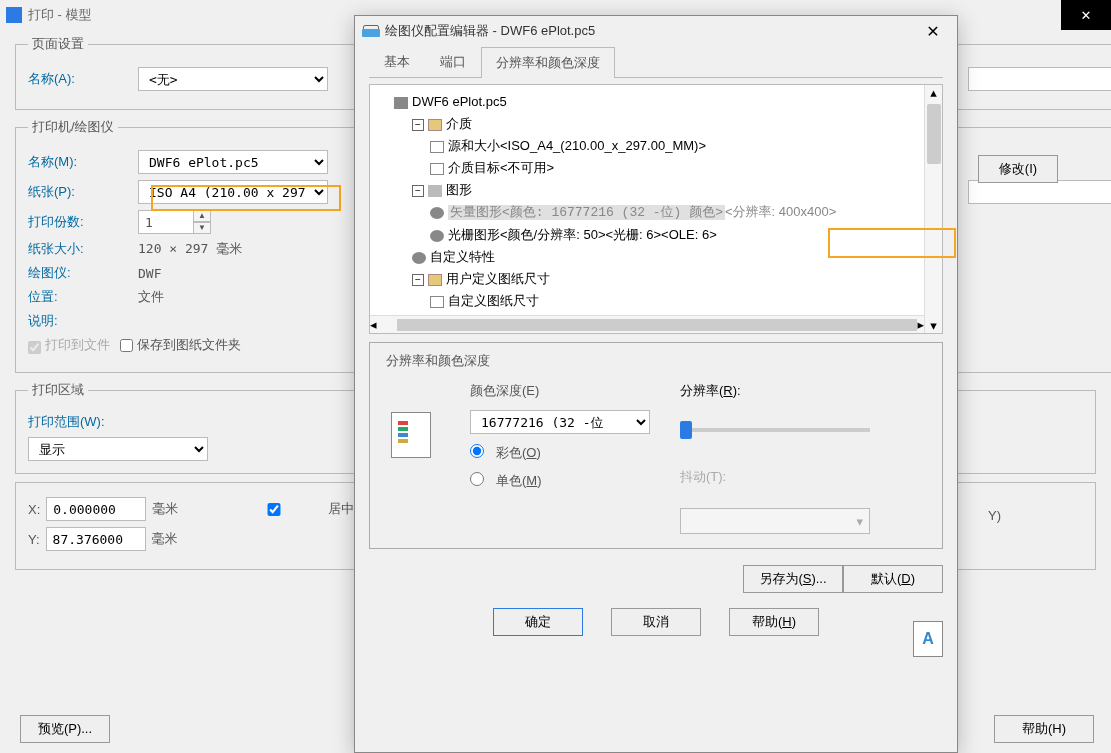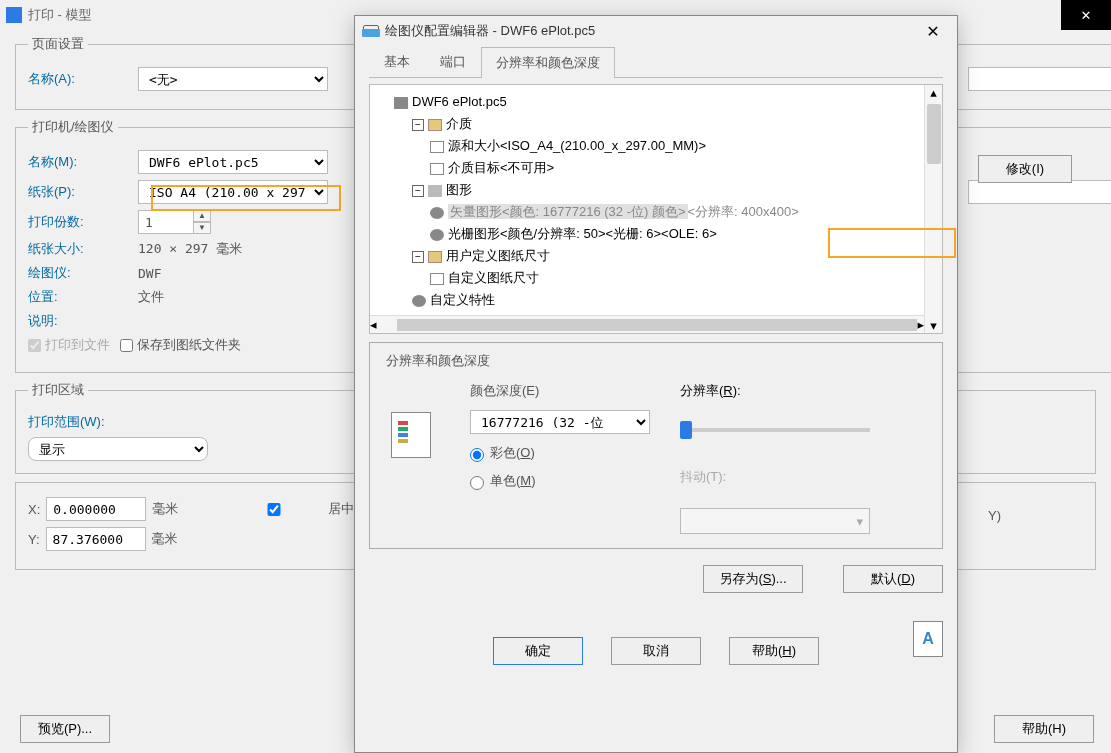--- a/index.html
+++ b/index.html
@@ -18,30 +18,30 @@
 legend { color: #555; padding: 0 4px; }
 
 .row { display: flex; align-items: center; margin: 6px 0; }
 .row .lbl { width: 110px; color: #0369a1; }
 .row .val { color: #555; font-family: "Consolas", monospace; }
 
 select, input[type=text] { border: 1px solid #bbb; background: #fff; height: 24px; padding: 0 6px; font-family: "Consolas", monospace; }
 select { min-width: 180px; }
 .btn { border: 1px solid #999; background: #efefef; padding: 4px 14px; cursor: pointer; }
 
-.modify-btn { position: absolute; left: 978px; top: 155px; width: 94px; height: 28px; }
+.modify-btn { position: absolute; left: 978px; top: 155px; width: 80px; height: 28px; }
 
 .highlight-box { position: absolute; border: 2px solid #f5a623; pointer-events: none; }
 
 .spinwrap { display: inline-flex; align-items: center; }
 .spinwrap input { width: 56px; }
 .spin-btns { display: inline-flex; flex-direction: column; margin-left: -1px; }
 .spin-btns span { width: 18px; height: 12px; border: 1px solid #bbb; background: #f5f5f5; font-size: 8px; text-align: center; line-height: 10px; }
 
-.print-area-select { width: 140px; border-radius: 8px; }
+.print-area-select { width: 140px; }
 .offset-row { display: flex; align-items: center; gap: 6px; margin: 6px 0; }
 .offset-row input { width: 100px; }
 
 .buttons-bottom { position: absolute; left: 20px; bottom: 10px; display: flex; gap: 10px; }
 .buttons-bottom .btn { min-width: 90px; }
 
 
 .editor-dialog { position: absolute; left: 354px; top: 15px; width: 604px; height: 738px; background: #f0f0f0; border: 1px solid #888; box-shadow: 0 4px 20px rgba(0,0,0,0.25); }
 .editor-titlebar { height: 30px; display: flex; align-items: center; padding: 11px 8px; gap: 6px; }
 .editor-titlebar .icon { width: 16px; height: 12px; border: 1px solid #666; border-radius: 2px 2px 0 0; position: relative; }
@@ -63,47 +63,47 @@
 .tree ul { list-style: none; padding-left: 18px; }
 .tree li { white-space: nowrap; line-height: 22px; }
 .tree .toggle { display: inline-block; width: 12px; height: 12px; border: 1px solid #666; text-align: center; line-height: 10px; font-size: 10px; margin-right: 4px; vertical-align: middle; background: #fff; }
 .tree .icon-s { display: inline-block; width: 14px; height: 12px; vertical-align: middle; margin-right: 4px; }
 .ic-printer { background: #888; }
 .ic-page { background: #e6c87a; border: 1px solid #a88; }
 .ic-doc { background: #fff; border: 1px solid #888; }
 .ic-gear { background: #888; border-radius: 50%; }
 .ic-branch { background: #bbb; }
 
-.tree .sel { background: #e0e0e0; padding: 0 2px; }
+.tree .sel { background: #e0e0e0; padding: 0 2px; font-family: Liberation Mono, monospace; }
 .tree .gray { color: #888; }
 
 .grp { margin: 8px 14px; border: 1px solid #aaa; padding: 10px 12px 14px 12px; }
 .grp .gtitle { margin-top: -18px; background: #f0f0f0; display: inline-block; padding: 0 4px; color: #555; }
 
 .res-row { display: flex; gap: 30px; margin-top: 12px; }
 .res-left { width: 58px; display: flex; align-items: flex-start; justify-content: center; padding-top: 30px; }
 .res-left .previewicon { width: 40px; height: 46px; border: 1px solid #888; background: #fff; position: relative; }
 .res-left .previewicon::before { content: ""; position: absolute; left: 6px; top: 8px; width: 10px; height: 4px; background: #d44; box-shadow: 0 6px 0 #2a6, 0 12px 0 #48c, 0 18px 0 #ca4; }
 
 .color-col { display: flex; flex-direction: column; gap: 10px; }
 .color-col .collbl { color: #555; }
-.radio-row { display: flex; align-items: flex-end; gap: 6px; color: #555; }
+.radio-row { display: flex; align-items: flex-start; gap: 12px; color: #555; }
 .radio-row input { width: 14px; height: 14px; }
 
 .res-col { display: flex; flex-direction: column; gap: 22px; }
 .slider-bg { width: 190px; height: 4px; background: #ccc; position: relative; margin-top: 6px; }
 .slider-thumb { position: absolute; left: 0; top: -7px; width: 12px; height: 18px; background: #2c7be5; border-radius: 2px; }
 .dither-lbl { color: #aaa; }
 .dither-select { width: 190px; height: 26px; border: 1px solid #bbb; background: #f5f5f5; color: #aaa; display: flex; align-items: center; justify-content: flex-end; padding-right: 6px; }
 
-.save-default { display: flex; justify-content: flex-end; gap: 40px; margin: 16px 14px 4px 14px; align-items: center; }
+.save-default { display: flex; justify-content: flex-end; margin: 16px 14px 4px 14px; align-items: center; }
 .save-default .btn { min-width: 100px; }
 .a-icon { width: 30px; height: 36px; border: 1px solid #888; background: #fff; display: flex; align-items: center; justify-content: center; color: #38c; font-weight: bold; font-size: 16px; position: absolute; right: 14px; top: 605px; }
 
-.editor-bottom { display: flex; justify-content: center; gap: 28px; margin-top: 44px; }
+.editor-bottom { display: flex; justify-content: center; gap: 28px; margin-top: 15px; }
 .editor-bottom .btn { min-width: 90px; }
 .editor-bottom .btn.primary { border: 1px solid #2c7be5; }
 
 .help-btn-main { position: absolute; left: 994px; bottom: 10px; width: 100px; height: 28px; }
 .y-label { position: absolute; left: 988px; top: 508px; color: #555; }
 
 u { text-decoration: underline; }
 </style>
 </head>
 <body>
@@ -161,21 +161,21 @@
           <span class="val">DWF</span>
         </div>
       <div class="row">
           <span class="lbl">位置:</span>
           <span class="val">文件</span>
         </div>
       <div class="row">
           <span class="lbl">说明:</span>
         </div>
       <div class="row">
-        <label style="display:flex;align-items:center;gap:4px;color:#aaa;">
+        <label style="display:flex;align-items:flex-end;gap:4px;color:#aaa;">
             <input type="checkbox" checked="" disabled="" style="">
             <span>打印到文件</span>
           </label>
         <label style="display:flex;align-items:center;gap:4px;margin-left:10px;">
             <input type="checkbox" style="">
             <span>保存到图纸文件夹</span>
           </label>
       </div>
     </fieldset>
 
@@ -241,26 +241,26 @@
                 <li><span class="icon-s ic-doc"></span><span>源和大小&lt;ISO_A4_(210.00_x_297.00_MM)&gt;</span></li>
                 <li><span class="icon-s ic-doc"></span><span>介质目标&lt;不可用&gt;</span></li>
               </ul>
             </li>
             <li><span class="toggle">−</span><span class="icon-s ic-branch"></span><span>图形</span>
               <ul>
                 <li><span class="icon-s ic-gear"></span><span class="sel gray">矢量图形&lt;颜色: 16777216 (32 -位) 颜色&gt;</span><span class="gray">&lt;分辨率: 400x400&gt;</span></li>
                 <li><span class="icon-s ic-gear"></span><span>光栅图形&lt;颜色/分辨率: 50&gt;&lt;光栅: 6&gt;&lt;OLE: 6&gt;</span></li>
               </ul>
             </li>
+            <li><span class="icon-s ic-gear"></span><span>自定义特性</span></li>
             <li><span class="toggle">−</span><span class="icon-s ic-page"></span><span>用户定义图纸尺寸</span>
               <ul>
                 <li><span class="icon-s ic-doc"></span><span>自定义图纸尺寸</span></li>
               </ul>
             </li>
-            <li><span class="icon-s ic-gear"></span><span>自定义特性</span></li>
           </ul>
         </li>
       </ul>
     </div>
     <div class="tree-scroll">
       <span>▴</span>
       <div class="thumb"></div>
       <span style="flex:1"></span>
       <span>▾</span>
     </div>

